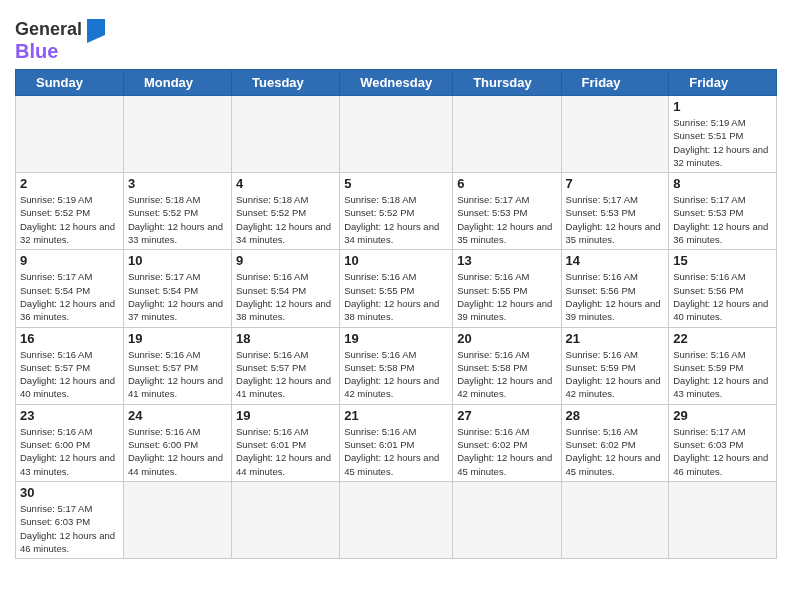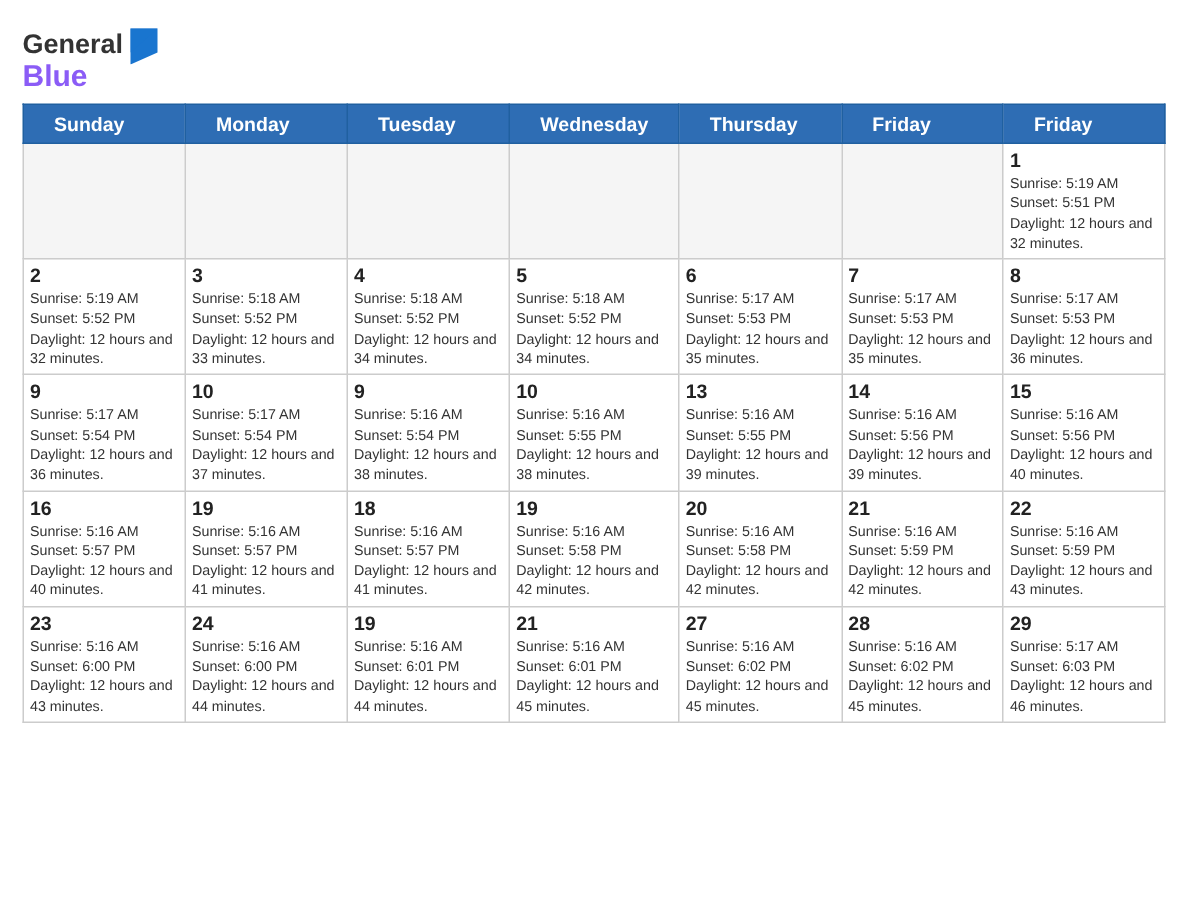--- a/index.html
+++ b/index.html
@@ -247,14 +247,26 @@
         </td>
         <td>
           <span class="day-number">28</span>
           <div class="day-info">Sunrise: 5:16 AM<br>Sunset: 6:02 PM<br>Daylight: 12 hours and 45 minutes.</div>
         </td>
         <td>
           <span class="day-number">29</span>
           <div class="day-info">Sunrise: 5:17 AM<br>Sunset: 6:03 PM<br>Daylight: 12 hours and 46 minutes.</div>
         </td>
       </tr>
+      <tr class="week-row last-row">
+        <td>
+          <span class="day-number">30</span>
+          <div class="day-info">Sunrise: 5:17 AM<br>Sunset: 6:03 PM<br>Daylight: 12 hours and 46 minutes.</div>
+        </td>
+        <td class="empty"></td>
+        <td class="empty"></td>
+        <td class="empty"></td>
+        <td class="empty"></td>
+        <td class="empty"></td>
+        <td class="empty"></td>
+      </tr>
     </tbody>
 </table>
 
 </body></html>

